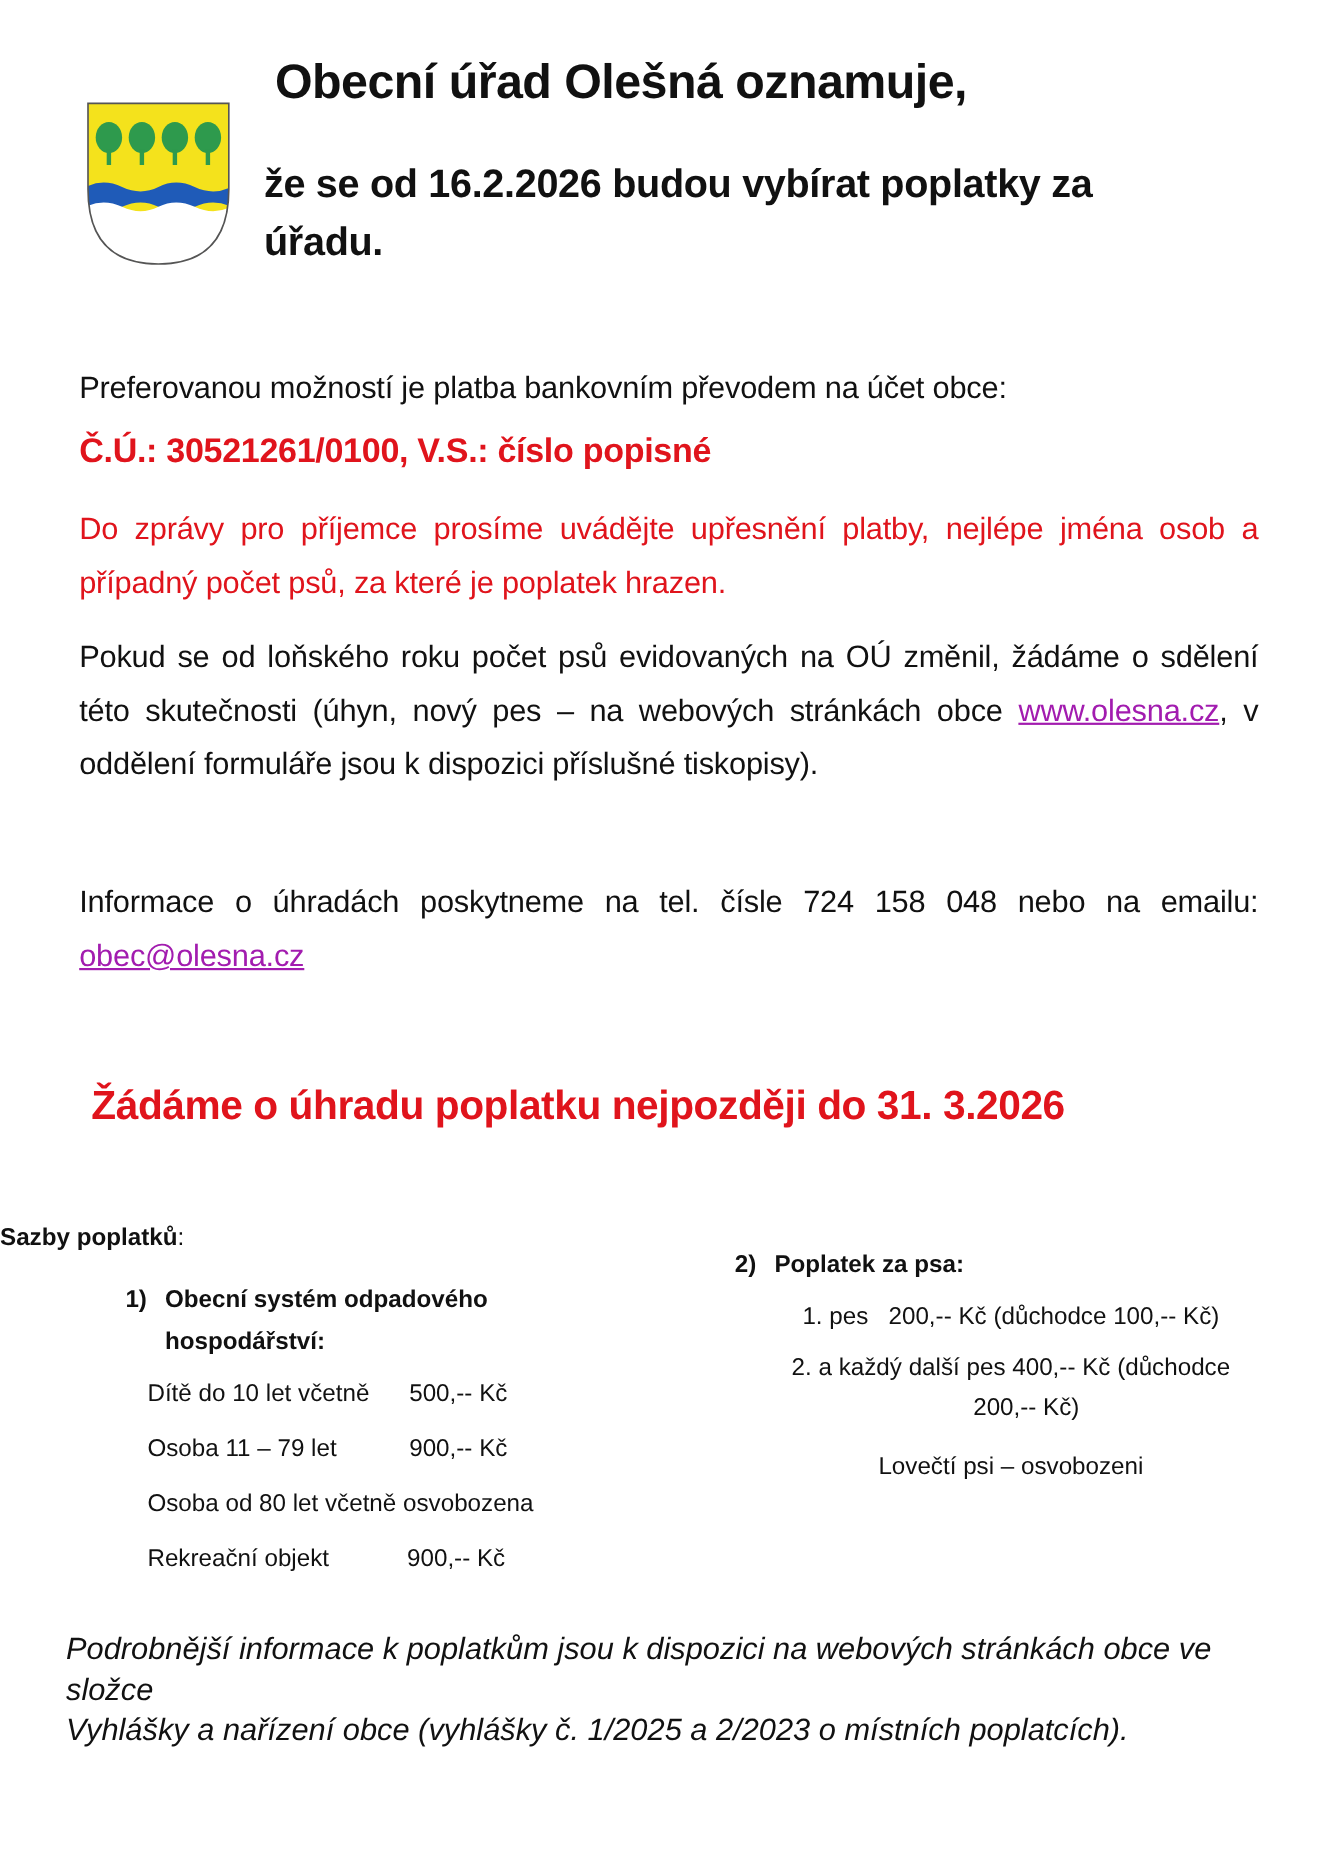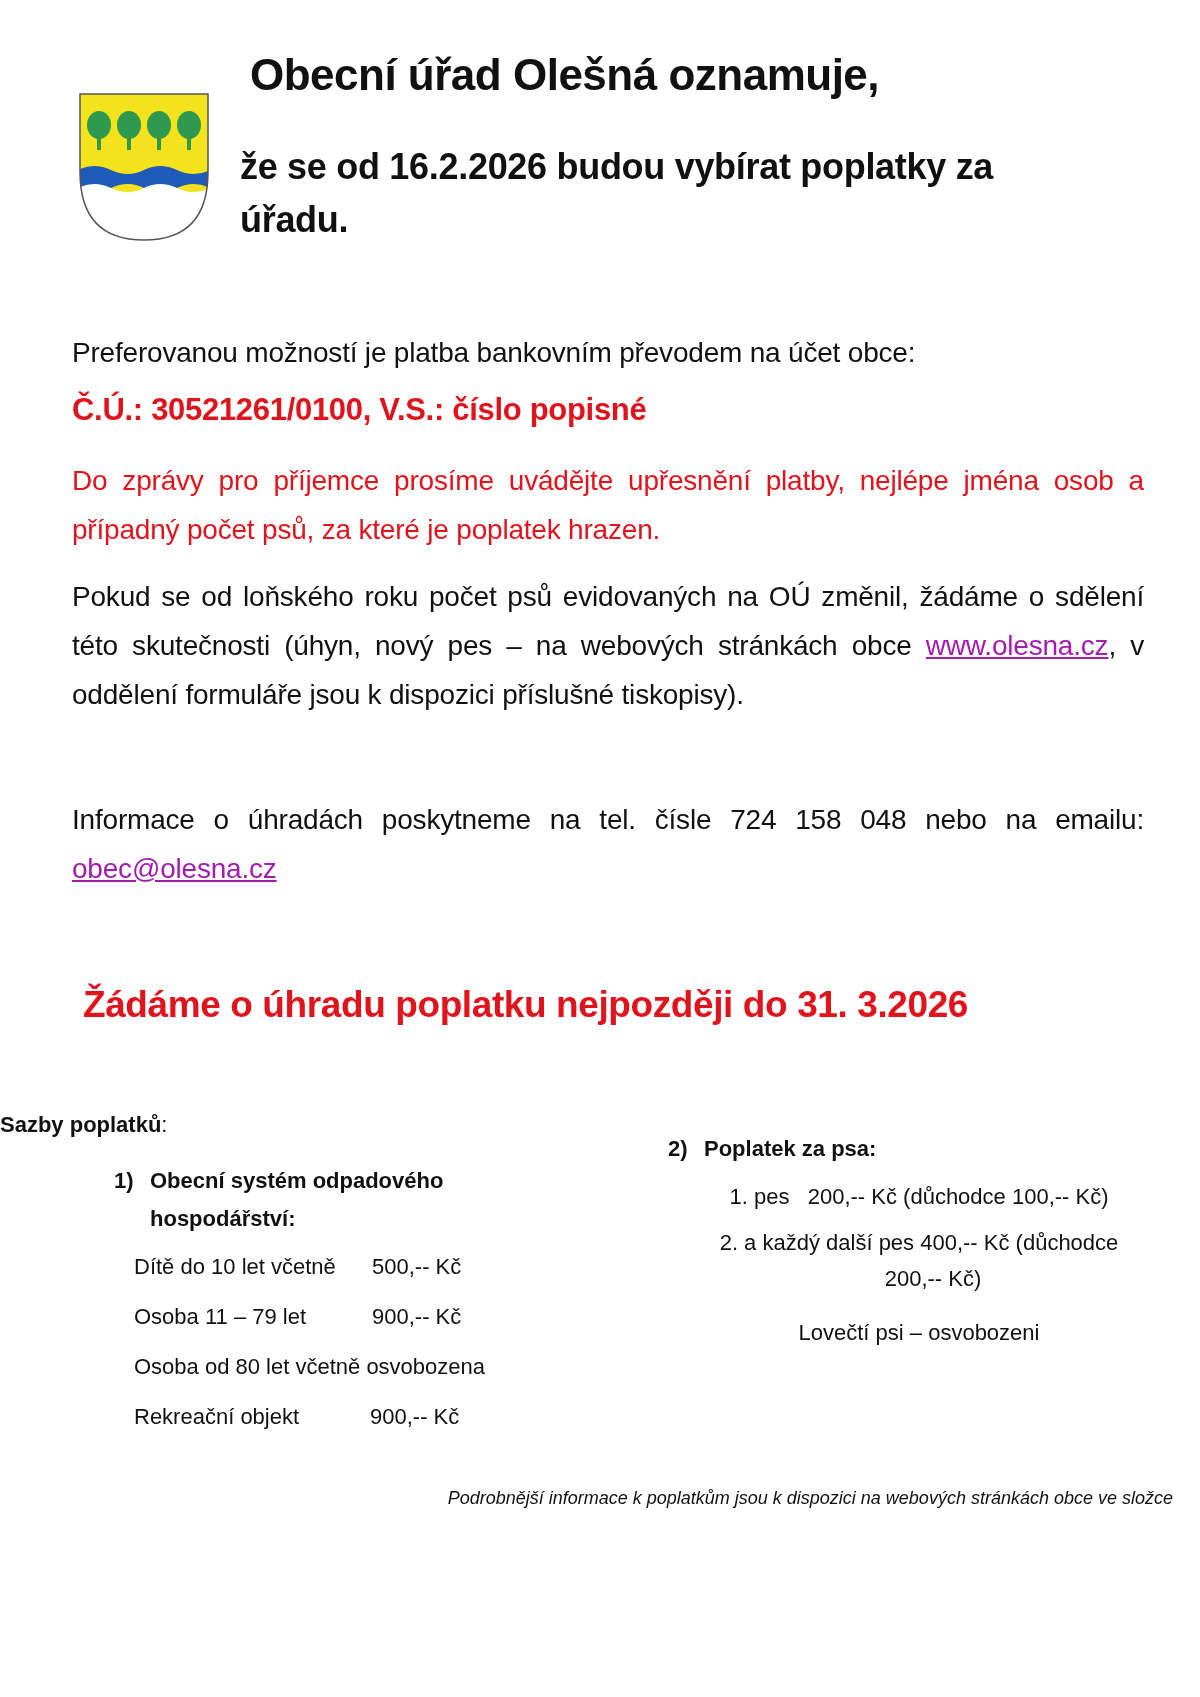--- a/index.html
+++ b/index.html
@@ -14,21 +14,21 @@
   .accnt { left: 72px; top: 392px; font-size: 31px; font-weight: bold; letter-spacing: -0.3px; }
   a.link { color: #a21caf; text-decoration: underline; margin-top: 36px; }
   .deadline { left: 0; top: 984px; width: 1051px; text-align: center; font-size: 37px; font-weight: bold; color: #e0141c; letter-spacing: -0.4px; }
   .rates-title { left: 0; top: 1112px; width: 1200px; font-size: 22px; font-weight: bold; }
   .rates-title .colon { font-weight: normal; }
   .col { font-size: 22px; }
   .col .hd { font-weight: bold; line-height: 38px; }
   .col .num { display: inline-block; width: 36px; }
   .col .row { line-height: 50px; }
   .col .row .lbl { display: inline-block; }
-  .footer { left: 73px; top: 1480px; width: 1100px; text-align: right; font-size: 18px; font-style: italic; line-height: 37px; }
+  .footer { left: 60px; top: 1480px; width: 1100px; text-align: left; font-size: 28px; font-style: italic; line-height: 37px; }
 </style>
 </head>
 <body>
 
 <div class="abs crest">
   <svg width="132" height="150" viewBox="0 0 132 150">
     <defs>
       <clipPath id="shield">
           <path d="M2 2 H130 V80 Q130 148 66 148 Q2 148 2 80 Z"></path>
         </clipPath>
@@ -104,13 +104,14 @@
   <div style="padding-left:22px; margin-top:4px;text-align:center;">
     <div class="row" style="white-space:pre;">1. pes   200,-- Kč (důchodce 100,-- Kč)</div>
     <div style="line-height:38px; margin-top:2px;">2. a každý další pes 400,-- Kč (důchodce</div>
     <div style="line-height:34px; padding-left:28px;">200,-- Kč)</div>
     <div class="row" style="margin-top:12px;">Lovečtí psi – osvobozeni</div>
   </div>
 </div>
 
 <div class="abs footer">
   <div>Podrobnější informace k poplatkům jsou k dispozici na webových stránkách obce ve složce</div>
+  <div>Vyhlášky a nařízení obce (vyhlášky č. 1/2025 a 2/2023 o místních poplatcích).</div>
 </div>
 
 </body></html>

